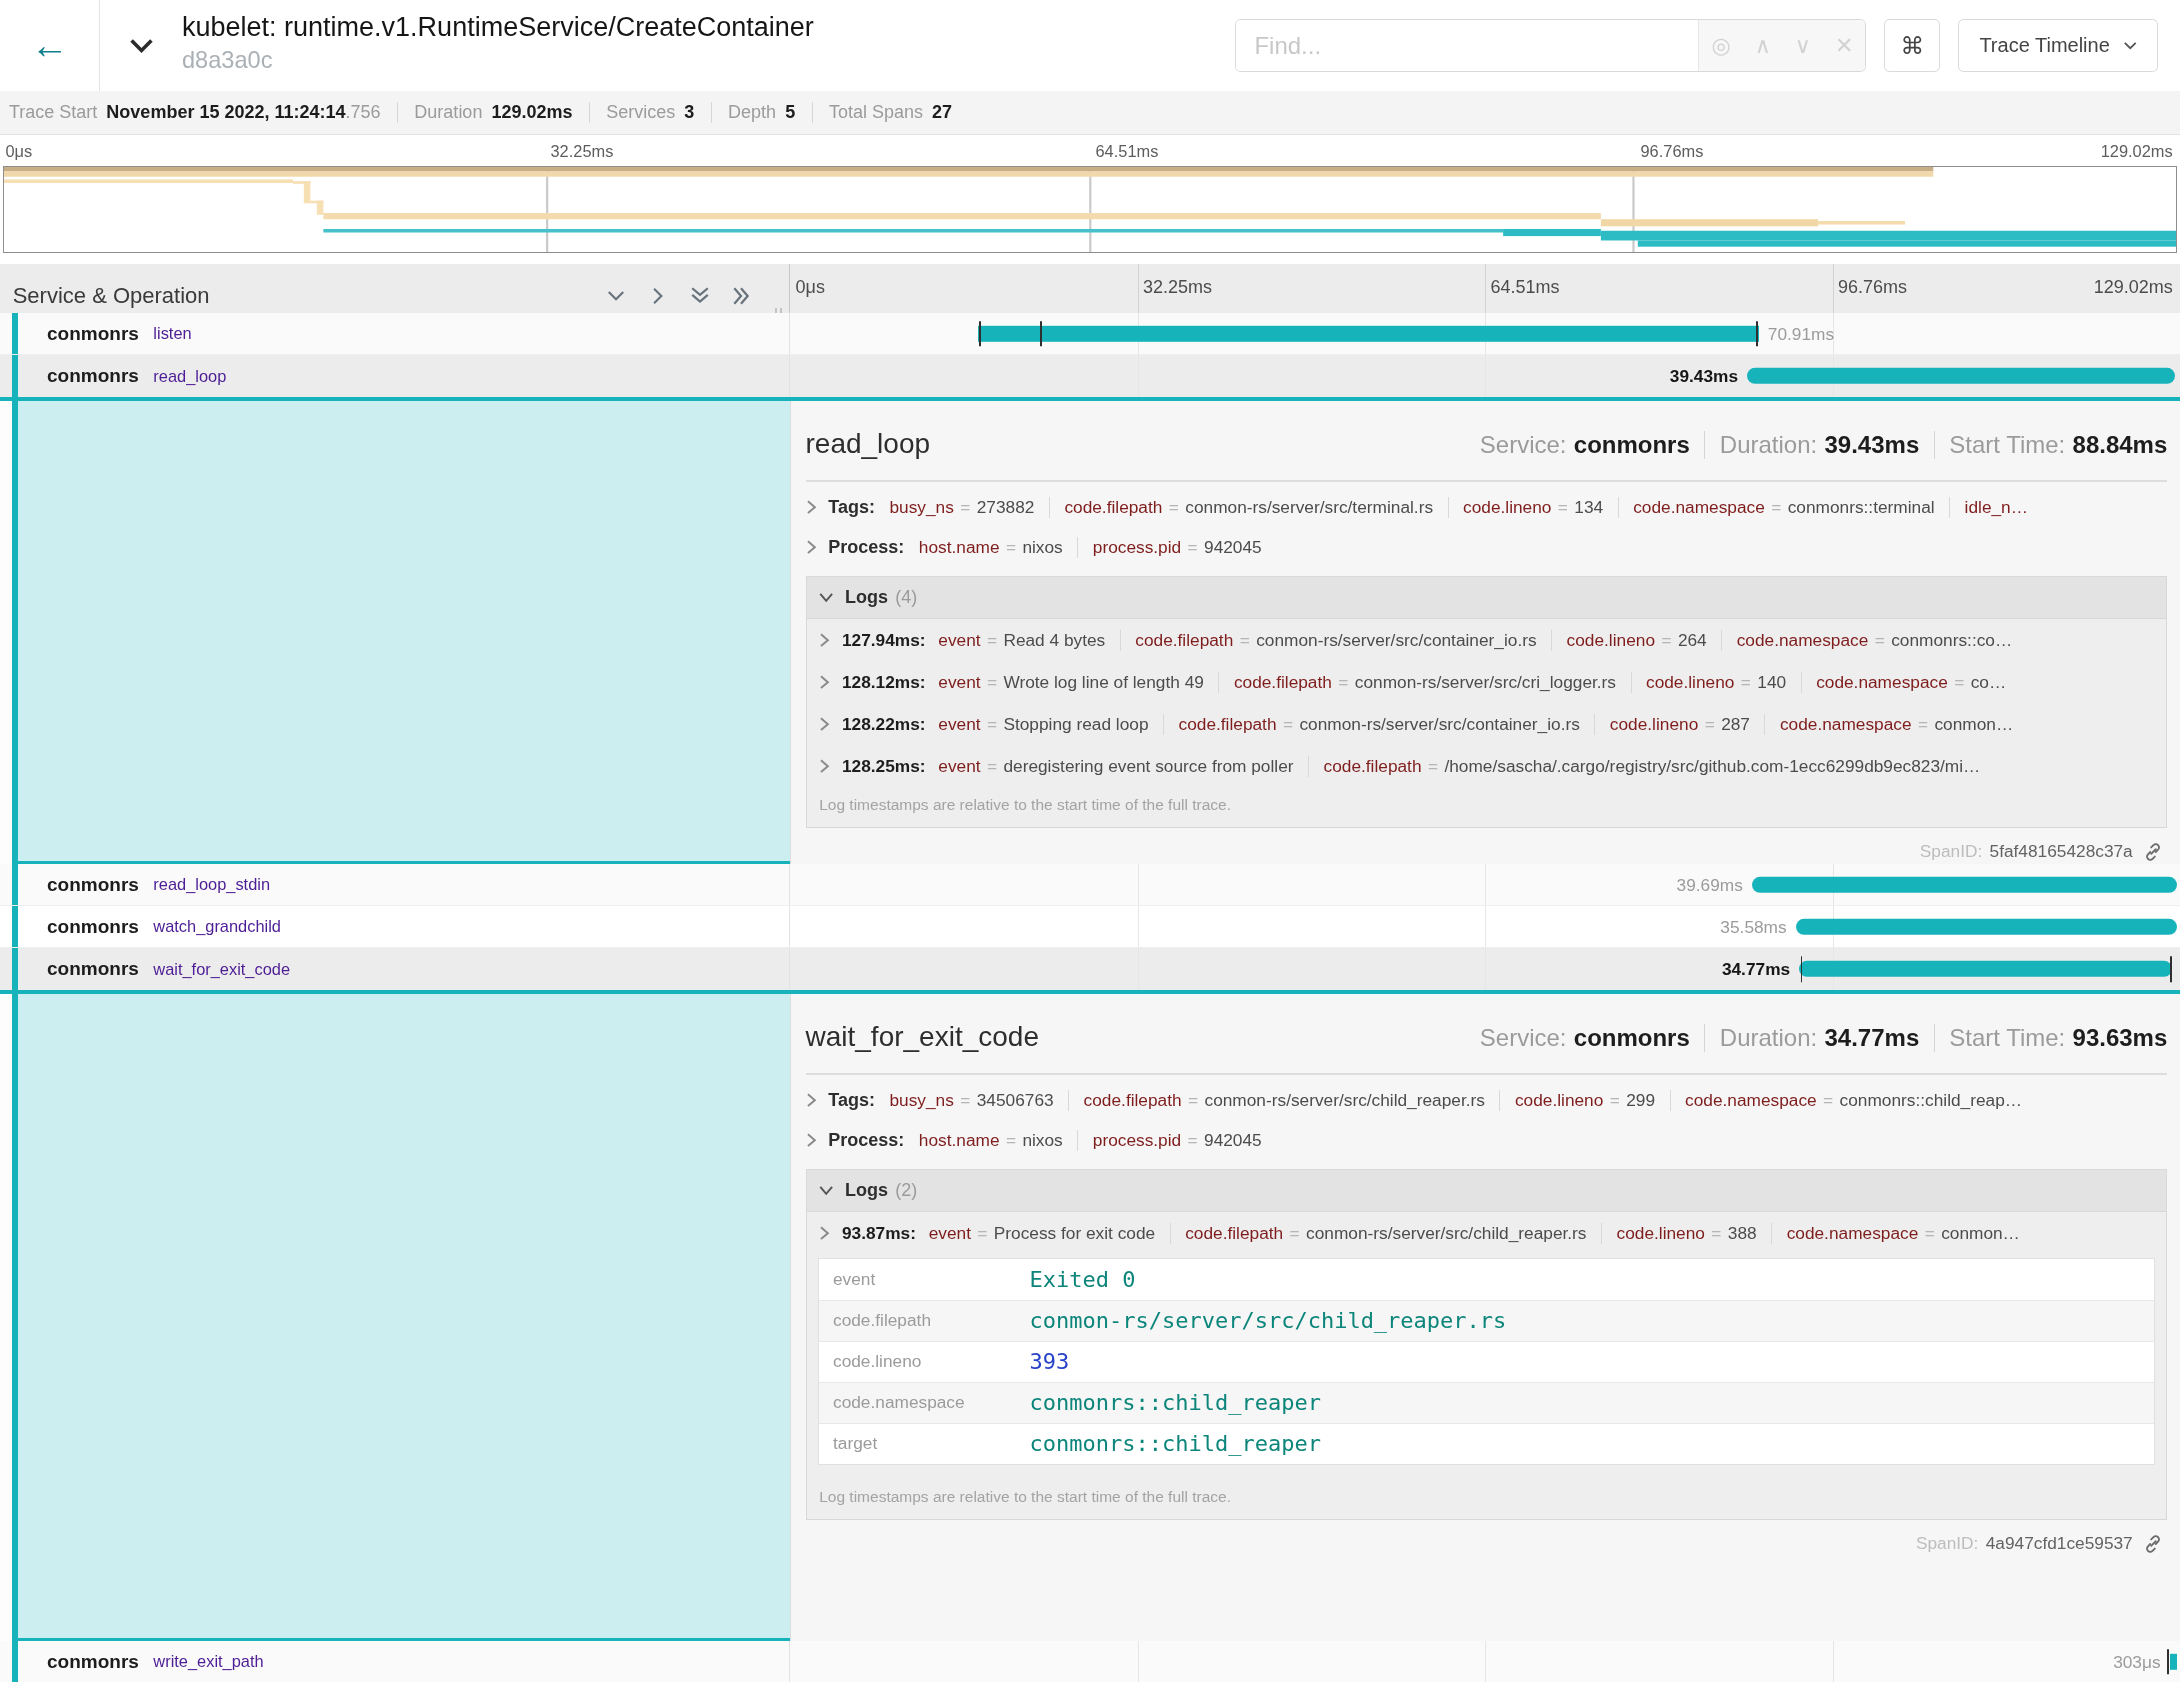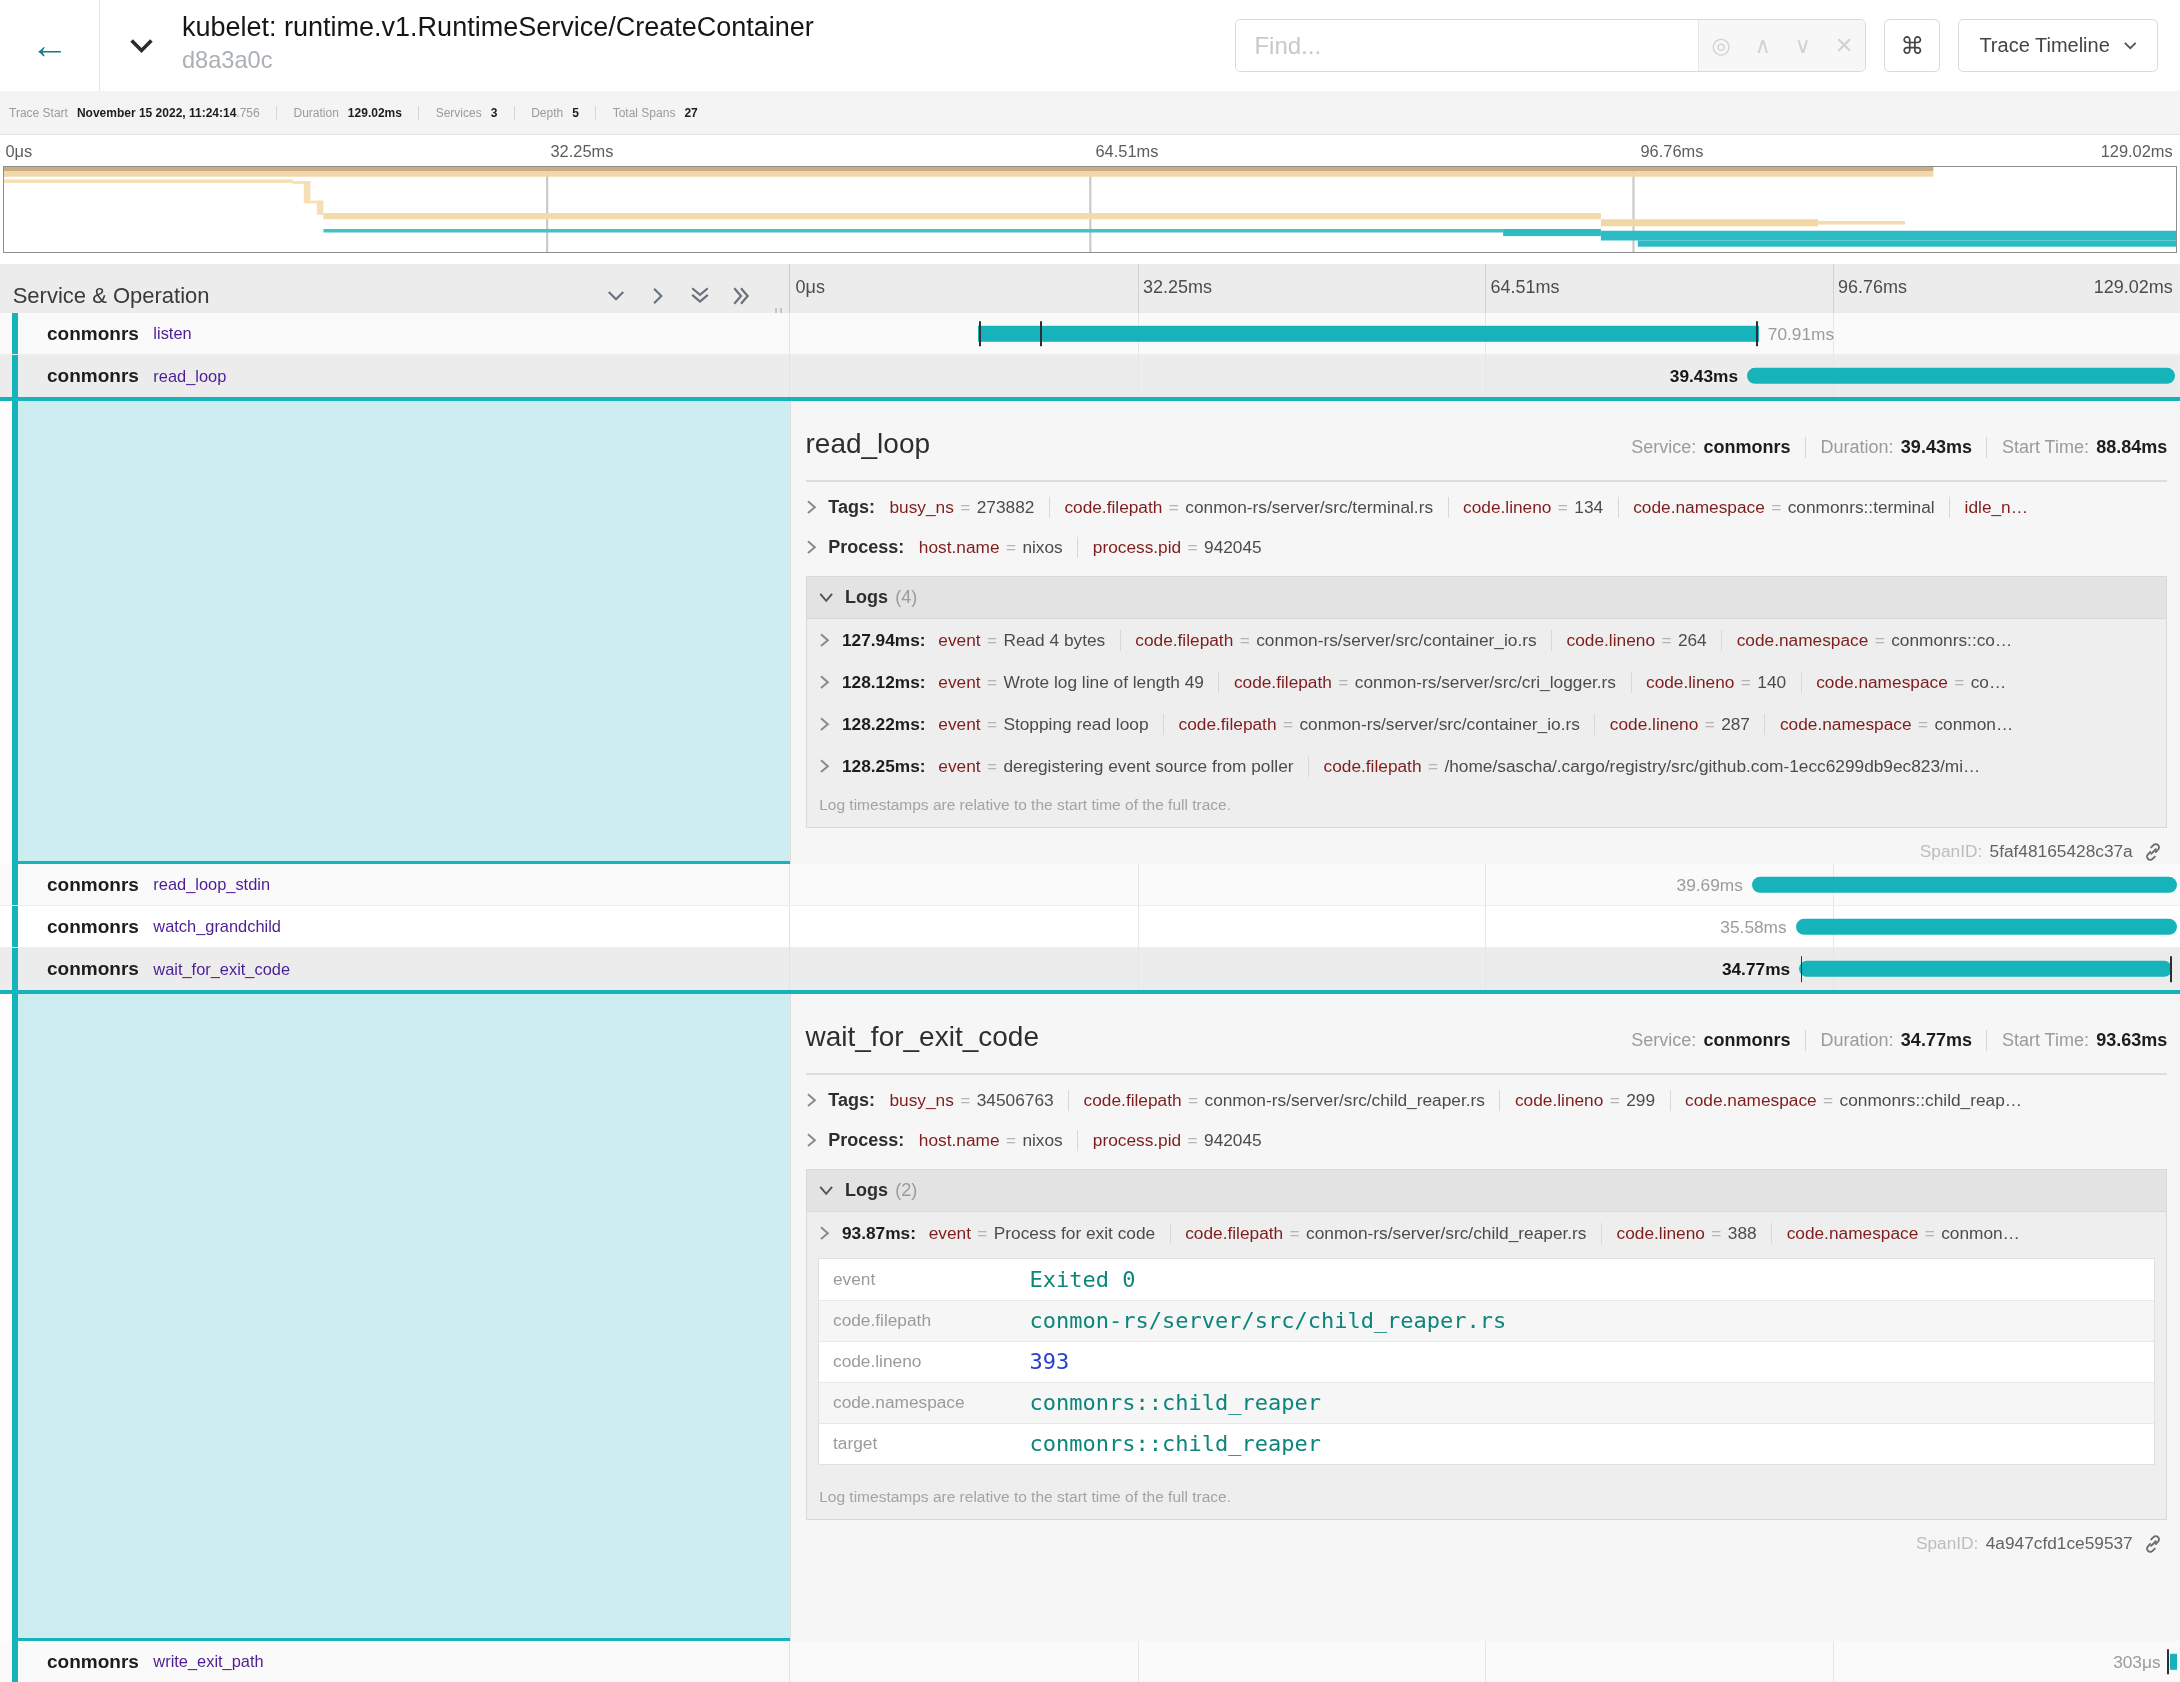--- a/index.html
+++ b/index.html
@@ -19,21 +19,21 @@
   .find-group { display:flex; height:53px; border:0.9px solid #d9d9d9; border-radius:5.5px; overflow:hidden; width:631px; background:#fff; }
   .find-input { flex:1; border:none; outline:none; font-size:24px; padding:0 18px; color:#000000; font-family:"Liberation Sans",sans-serif; }
   .find-input::placeholder { color:#c8c8c8; }
   .find-ops { width:167px; background:#f7f7f7; border-left:0.9px solid #e6e6e6; display:flex; align-items:center; justify-content:space-around; color:#d2d2d2; font-size:22px; }
   .sq-btn { height:53px; border:0.9px solid #d9d9d9; border-radius:5.5px; background:#fff; display:flex; align-items:center; justify-content:center; font-size:23.6px; color:#444; cursor:pointer; }
   .kbd-btn { width:56px; }
   .view-btn { padding:0 20px; gap:12.7px; font-size:20px; }
 
   
   .trace-info { position:absolute; top:91px; left:0; right:0; height:44px; background:#f4f4f4; border-bottom:0.9px solid #e3e3e3;
-    display:flex; align-items:center; padding-left:9px; font-size:12px; }
+    display:flex; align-items:center; padding-left:9px; font-size:18px; }
   .ti-item { display:flex; align-items:center; }
   .ti-item + .ti-item { border-left:0.9px solid #d7d7d7; margin-left:16.4px; padding-left:16.4px; }
   .ti-label { color:#9b9b9b; margin-right:9px; }
   .ti-value { color:#1d1d1d; font-weight:700; }
   .ti-suffix { color:#9b9b9b; font-weight:400; }
 
   
   .minimap { position:absolute; top:135px; left:0; right:0; height:129px; background:#fff; }
   .mm-ticks { position:relative; height:31px; font-size:16.4px; color:#5d5d5d; }
   .mm-tick { position:absolute; top:7.3px; }
@@ -70,21 +70,21 @@
 
   
   .detail-block { display:flex; position:relative; }
   .detail-left { width:790px; position:relative; flex:none; background:#fdfdfd; }
   .detail-cyan { position:absolute; left:11.8px; top:0; bottom:0; right:0; border-bottom:3.6px solid var(--accent); }
   .detail-cyan .vbar { position:absolute; left:0; top:0; bottom:0; width:6.4px; background:var(--accent); }
   .detail-cyan .fill { position:absolute; left:6.4px; top:0; bottom:0; right:0; background:var(--accent-light); }
   .detail-main { flex:1; background:#f6f6f6; border-left:0.9px solid #ddd; padding:27px 12.7px 0 14.5px; overflow:hidden; }
   .dt-header { display:flex; align-items:baseline; }
   .dt-title { font-size:28px; color:#2e2e2e; }
-  .dt-meta { margin-left:auto; display:flex; align-items:flex-end; font-size:18px; }
+  .dt-meta { margin-left:auto; display:flex; align-items:flex-end; font-size:24px; }
   .dt-meta .m-item { display:flex; }
   .dt-meta .m-item + .m-item { border-left:0.9px solid #d5d5d5; margin-left:14.5px; padding-left:14.5px; }
   .m-label { color:#9b9b9b; margin-right:7.3px; }
   .m-value { color:#1d1d1d; font-weight:700; }
   .dt-hr { height:1.8px; background:#ddd; margin:20px 0 5.5px 0; }
   .kvline { display:flex; align-items:center; height:40px; font-size:18px; cursor:pointer; white-space:nowrap; overflow:hidden; }
   .kvline .chev { margin-right:11px; display:flex; align-items:center; }
   .kvline .kv-title { font-weight:700; color:#2e2e2e; margin-right:14.5px; }
   .fld { display:flex; align-items:center; font-size:17.3px; white-space:nowrap; }
   .fld + .fld { border-left:0.9px solid #d8d8d8; margin-left:14.5px; padding-left:14.5px; }

